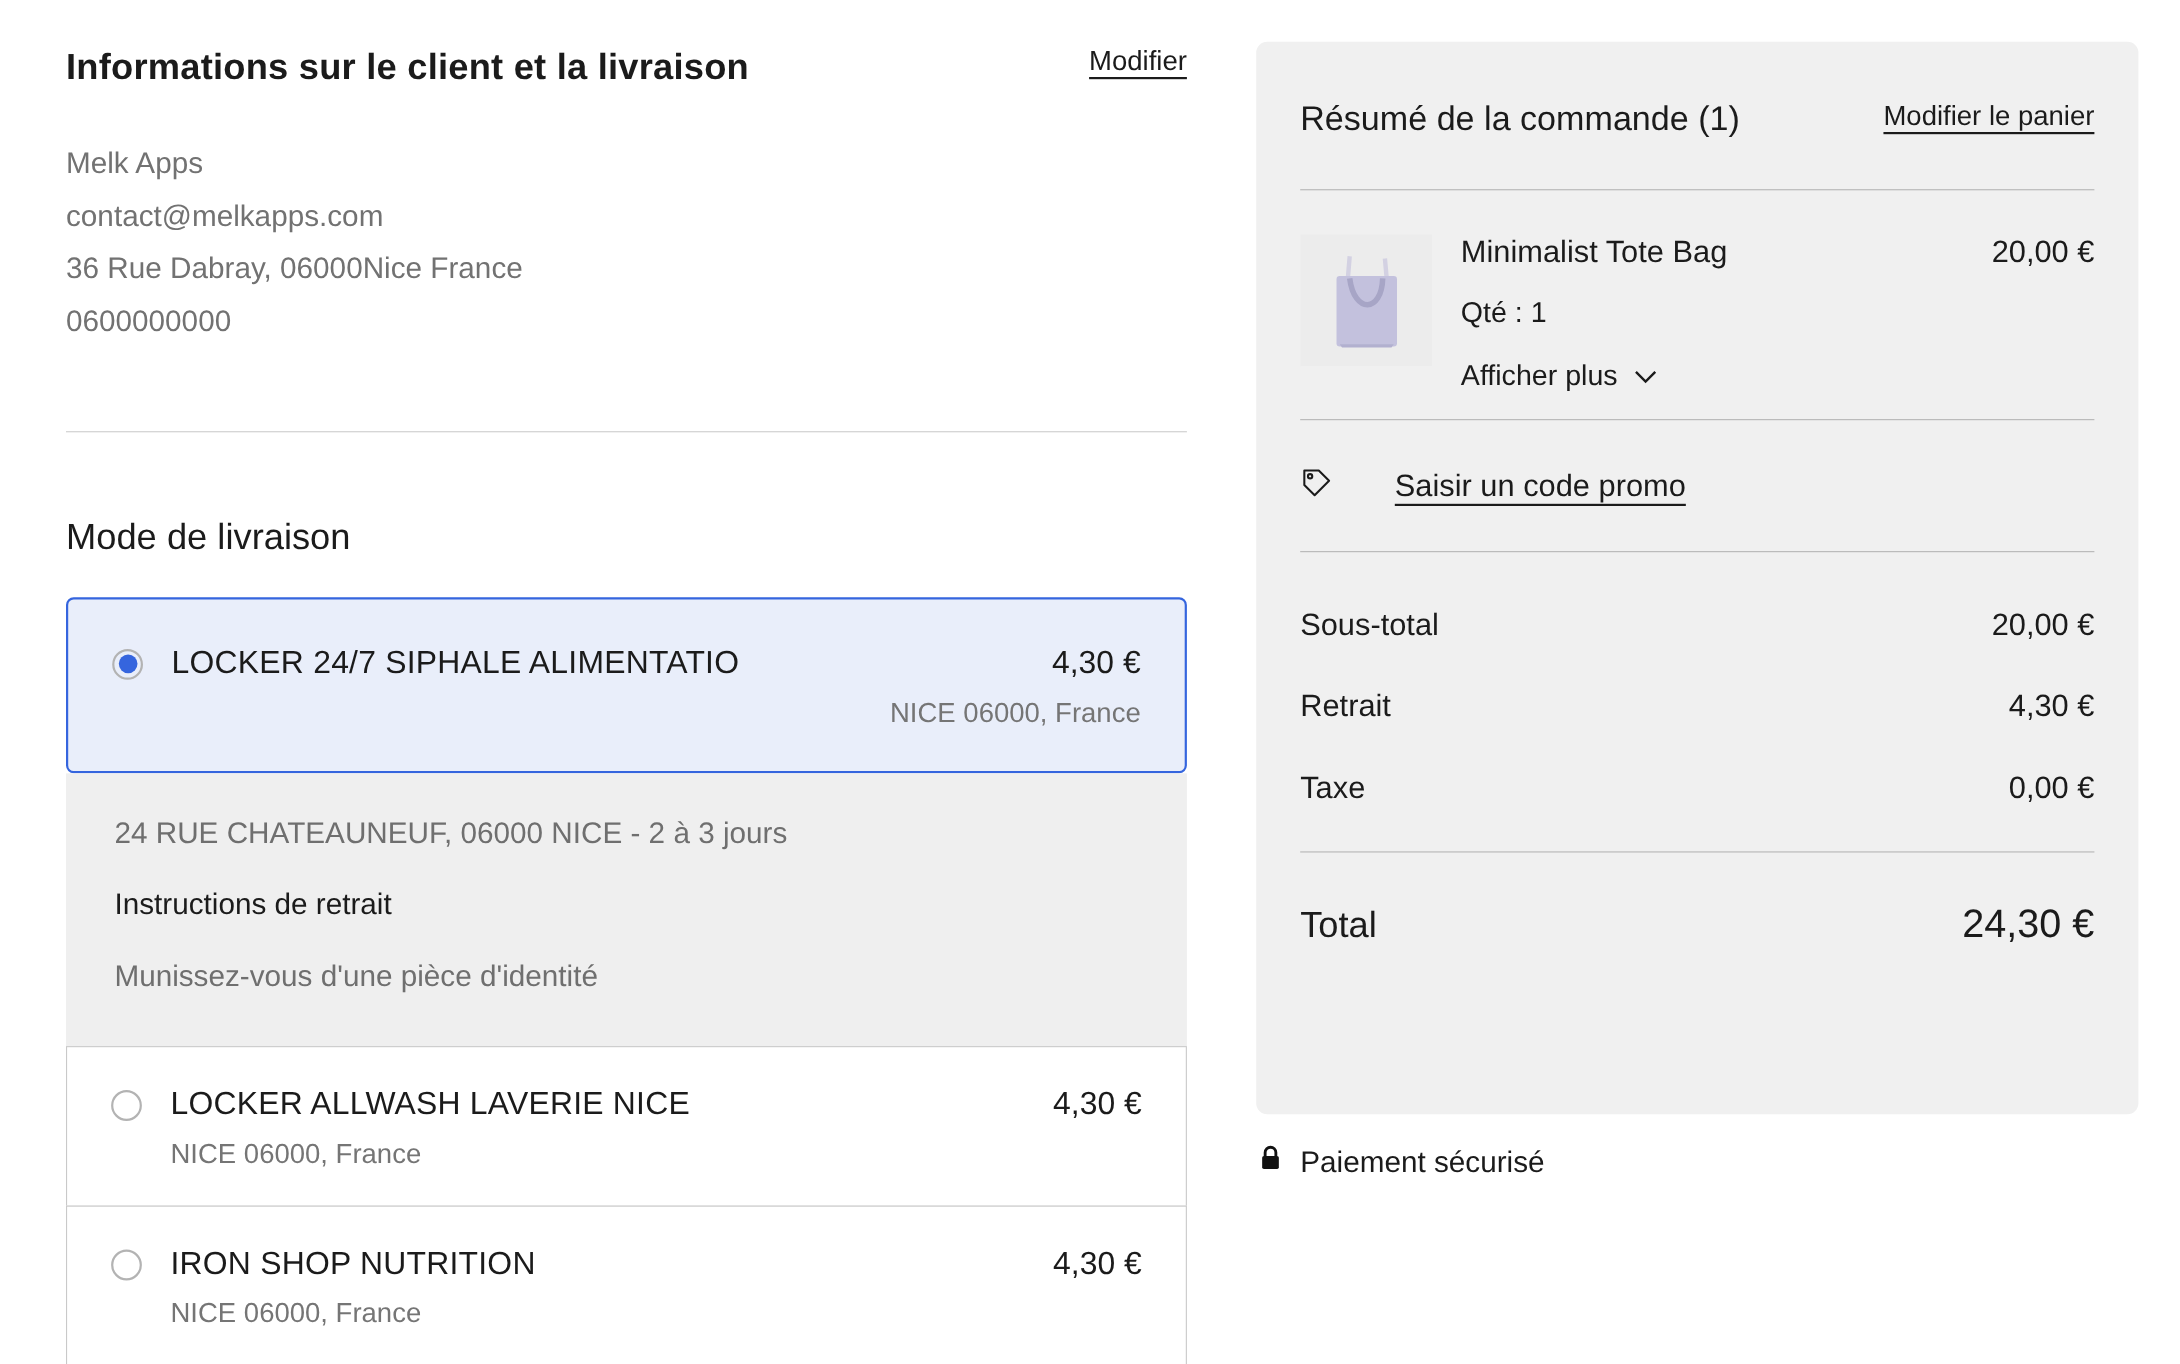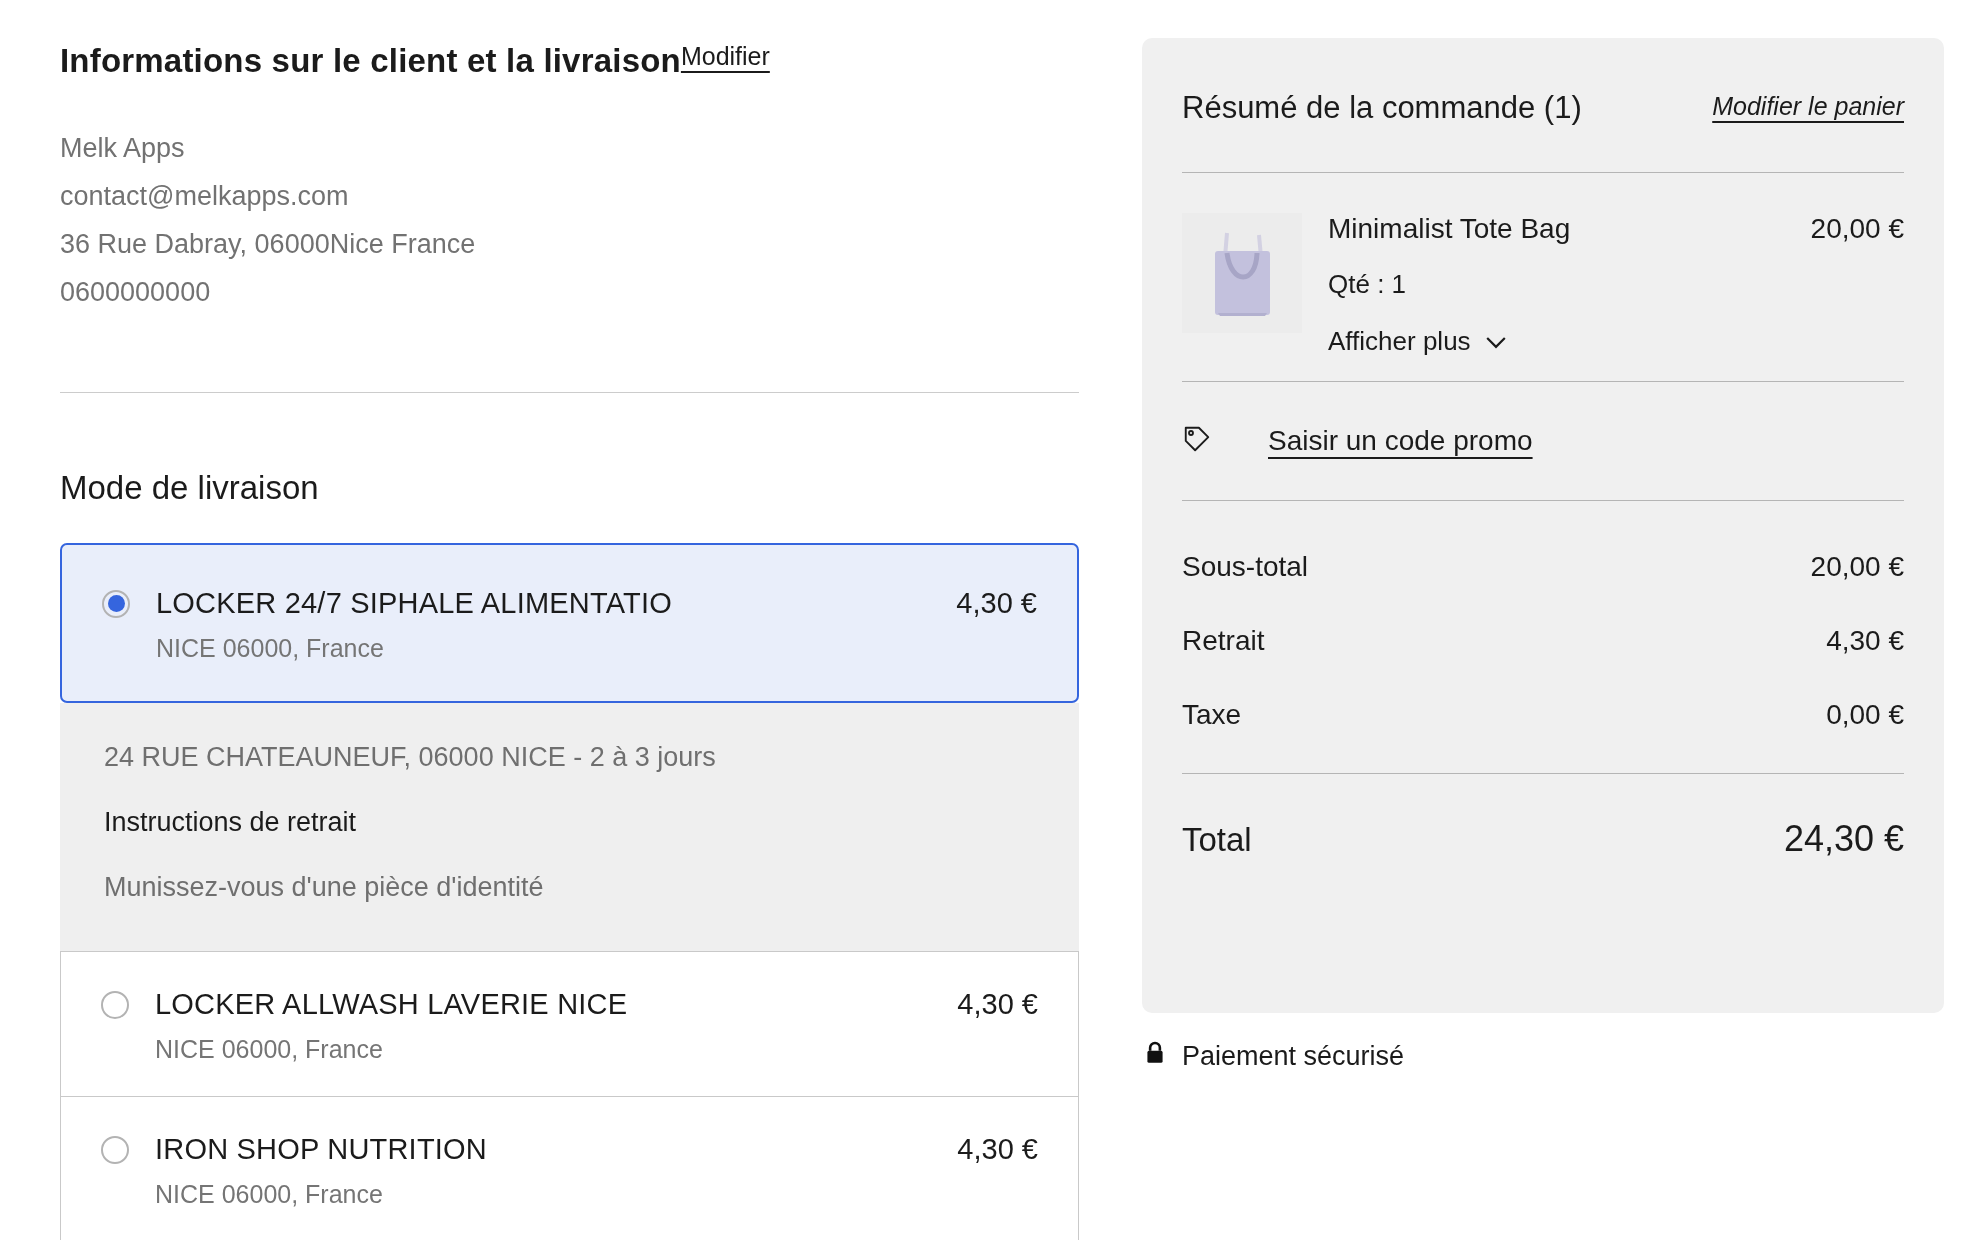--- a/index.html
+++ b/index.html
@@ -1,52 +1,52 @@
 <!DOCTYPE html>
 <html><head>
 <meta charset="utf-8">
 <style>
   * { margin:0; padding:0; box-sizing:border-box; }
   html,body { width:1982px; height:1240px; background:#fff; overflow:hidden;
     font-family:"Liberation Sans", sans-serif; color:#1b1b1b; }
 
   
   .left-col { position:absolute; left:60px; top:42px; width:1019px; }
-  .section-header { display:flex; align-items:flex-start; }
+  .section-header { display:flex; justify-content:space-between; align-items:flex-start; }
   .section-title { font-size:33px; font-weight:600; letter-spacing:.2px; }
   .link { font-size:25px; color:#1b1b1b; text-decoration:underline; text-underline-offset:6px; cursor:pointer; }
   .customer-block { margin-top:44px; font-size:27px; line-height:48px; color:#727272; }
   .divider { border:none; border-top:1px solid #cccccc; width:100%; }
   .left-divider { margin-top:76px; }
   .shipping-title { margin-top:76px; font-size:33px; font-weight:400; }
 
   .option { border:1px solid #c9c9c9; background:#fff; padding:36px 40px 32px 40px; }
   .option + .option { margin-top:-1px; }
   .option.selected { border:2px solid #3565de; border-radius:7px; background:#e9eefa;
-    padding:42px 40px 38px 40px; margin-top:36px; }
+    padding:42px 40px 38px 40px; margin-top:36px;text-align:right; }
   .option-main { display:flex; align-items:center; }
   .radio { width:28px; height:28px; border-radius:50%; border:2px solid #b3b3b3;
     background:#fff; flex:0 0 auto; display:flex; align-items:center; justify-content:center; }
   .option.selected .radio { background:transparent; }
   .radio-dot { width:17px; height:17px; border-radius:50%; background:#3565de; }
   .option-label { font-size:29px; margin-left:26px; letter-spacing:.2px; }
   .option-price { font-size:29px; margin-left:auto; }
   .option-location { font-size:25px; color:#757575; margin-top:14px; margin-left:54px; }
 
   .details-panel { background:#efefef; padding:38px 44px 48px 44px; font-size:27px; color:#6f6f6f; }
   .details-panel .line { line-height:32px; }
   .details-panel .line + .line { margin-top:33px; }
   .details-panel .dark { color:#1b1b1b; }
 
   
   .summary-card { position:absolute; left:1142px; top:38px; width:802px; height:975px;
     background:#f0f0f0; border-radius:10px; padding:44px 40px; }
   .card-header { display:flex; justify-content:space-between; align-items:flex-start;gap:42px; }
   .card-title { font-size:31px; line-height:52px; max-width:440px; }
-  .card-header .link { margin-top:10px; white-space:nowrap;font-style:italic; }
+  .card-header .link { margin-top:10px; white-space:nowrap; }
   .card-divider { border:none; border-top:1px solid #b5b5b5; width:100%; }
   .dv1 { margin-top:38px; } .dv2 { margin-top:24px; } .dv3 { margin-top:42px; } .dv4 { margin-top:42px; }
 
   .product-row { margin-top:40px; display:flex; gap:26px; }
   .product-thumb { width:120px; height:120px; flex:0 0 auto; }
   .product-info { flex:1; }
   .product-title-row { display:flex; align-items:flex-start; }
   .product-name { font-size:28px; }
   .product-price { font-size:28px; margin-left:auto; }
   .product-qty { font-size:26px; margin-top:24px; }

